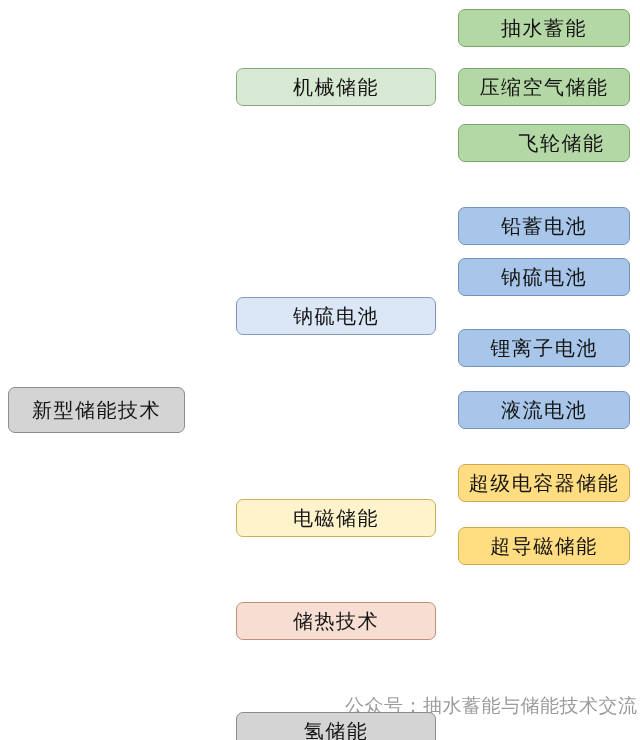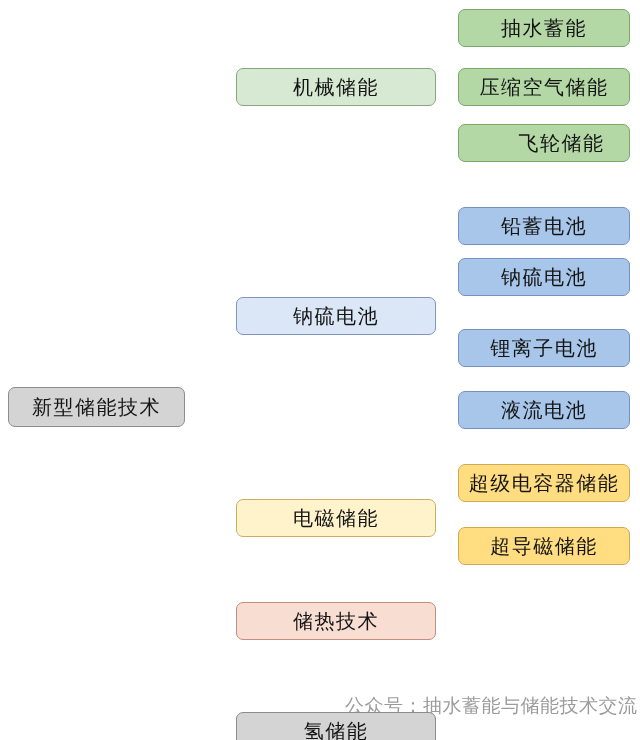--- a/index.html
+++ b/index.html
@@ -29,21 +29,21 @@
   .c-gray        { background: #d4d4d4; border-color: #8c8c8c; }
   .c-green-light { background: #d7e9d2; border-color: #86a97c; }
   .c-green       { background: #b4d7a6; border-color: #7aa86a; }
   .c-blue-light  { background: #dbe7f6; border-color: #8296bb; }
   .c-blue        { background: #a7c6e9; border-color: #7691bd; }
   .c-yellow-light{ background: #fff3cc; border-color: #ccae5e; }
   .c-yellow      { background: #ffdd80; border-color: #d0aa52; }
   .c-pink        { background: #f8ddd2; border-color: #c08f7e; }
 
   
-  .root   { left: 8px;   width: 177px; height: 40px; }
+  .root   { left: 8px;   width: 177px; height: 46px; }
   .lvl2   { left: 236px; width: 200px; height: 38px; }
   .lvl3   { left: 458px; width: 172px; height: 38px; }
 
   .watermark {
     position: absolute;
     left: 345px;
     top: 693px;
     z-index: 1;
     font-size: 19px;
     letter-spacing: 0.5px;

